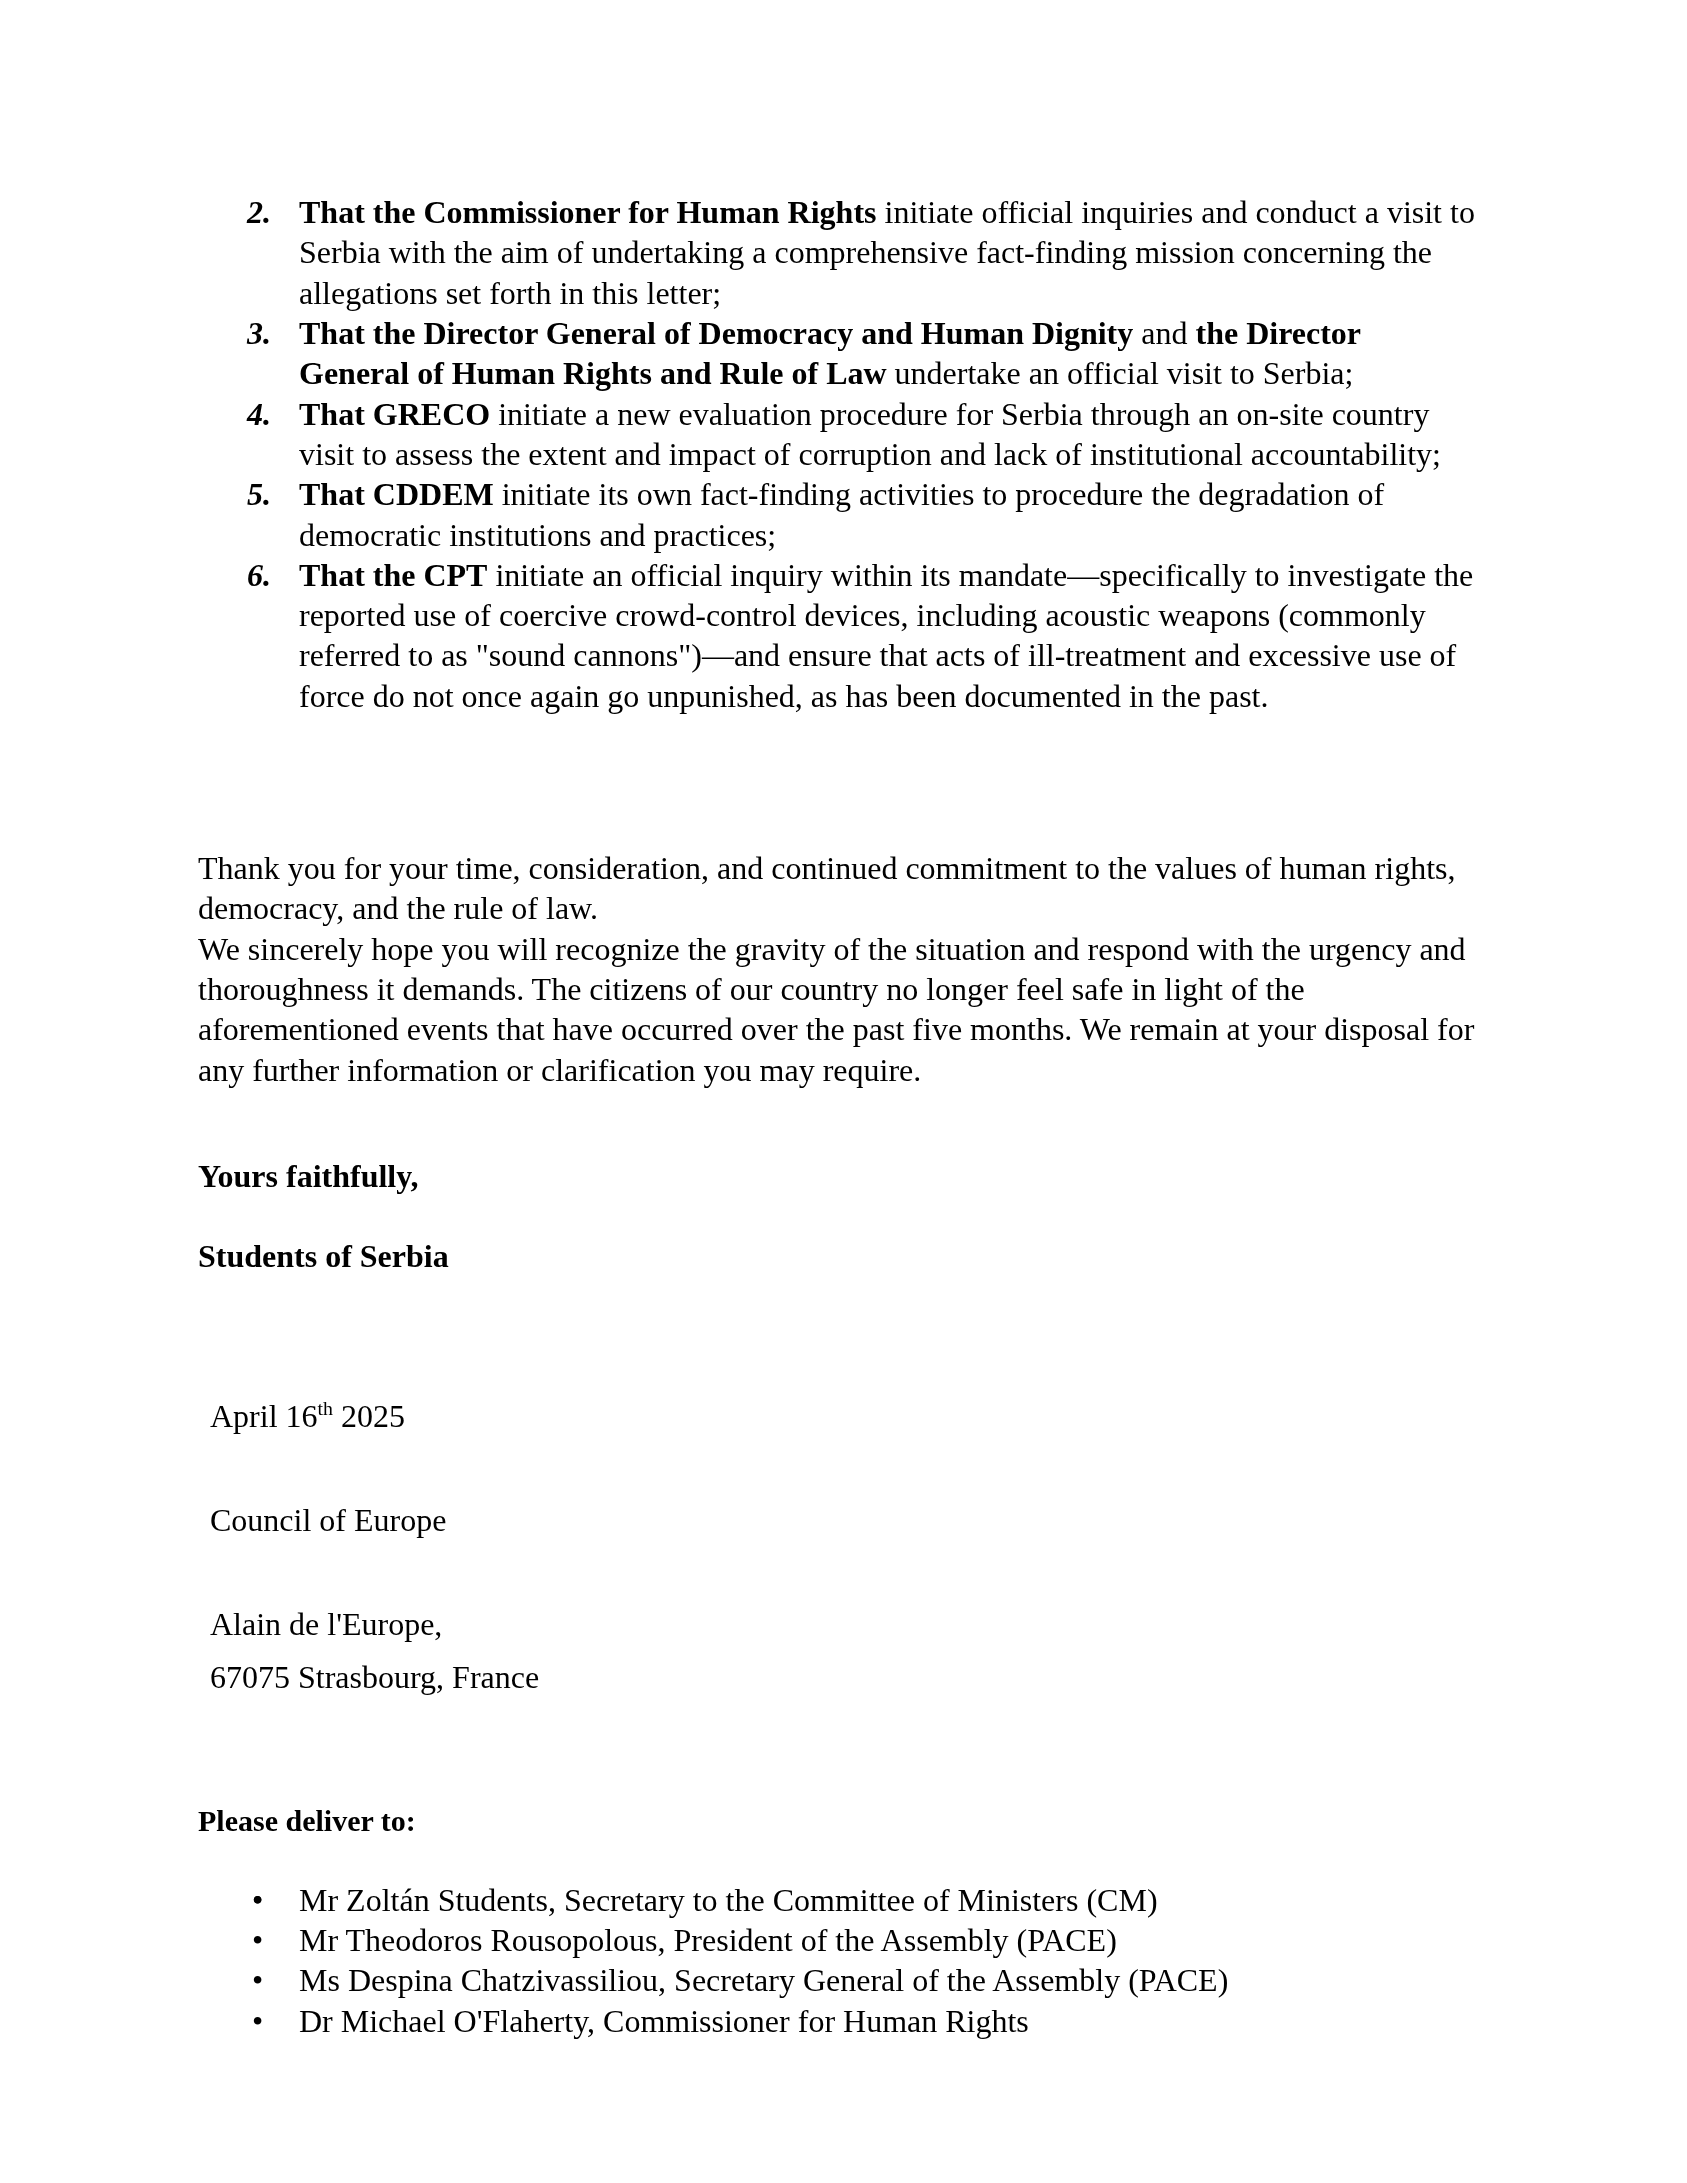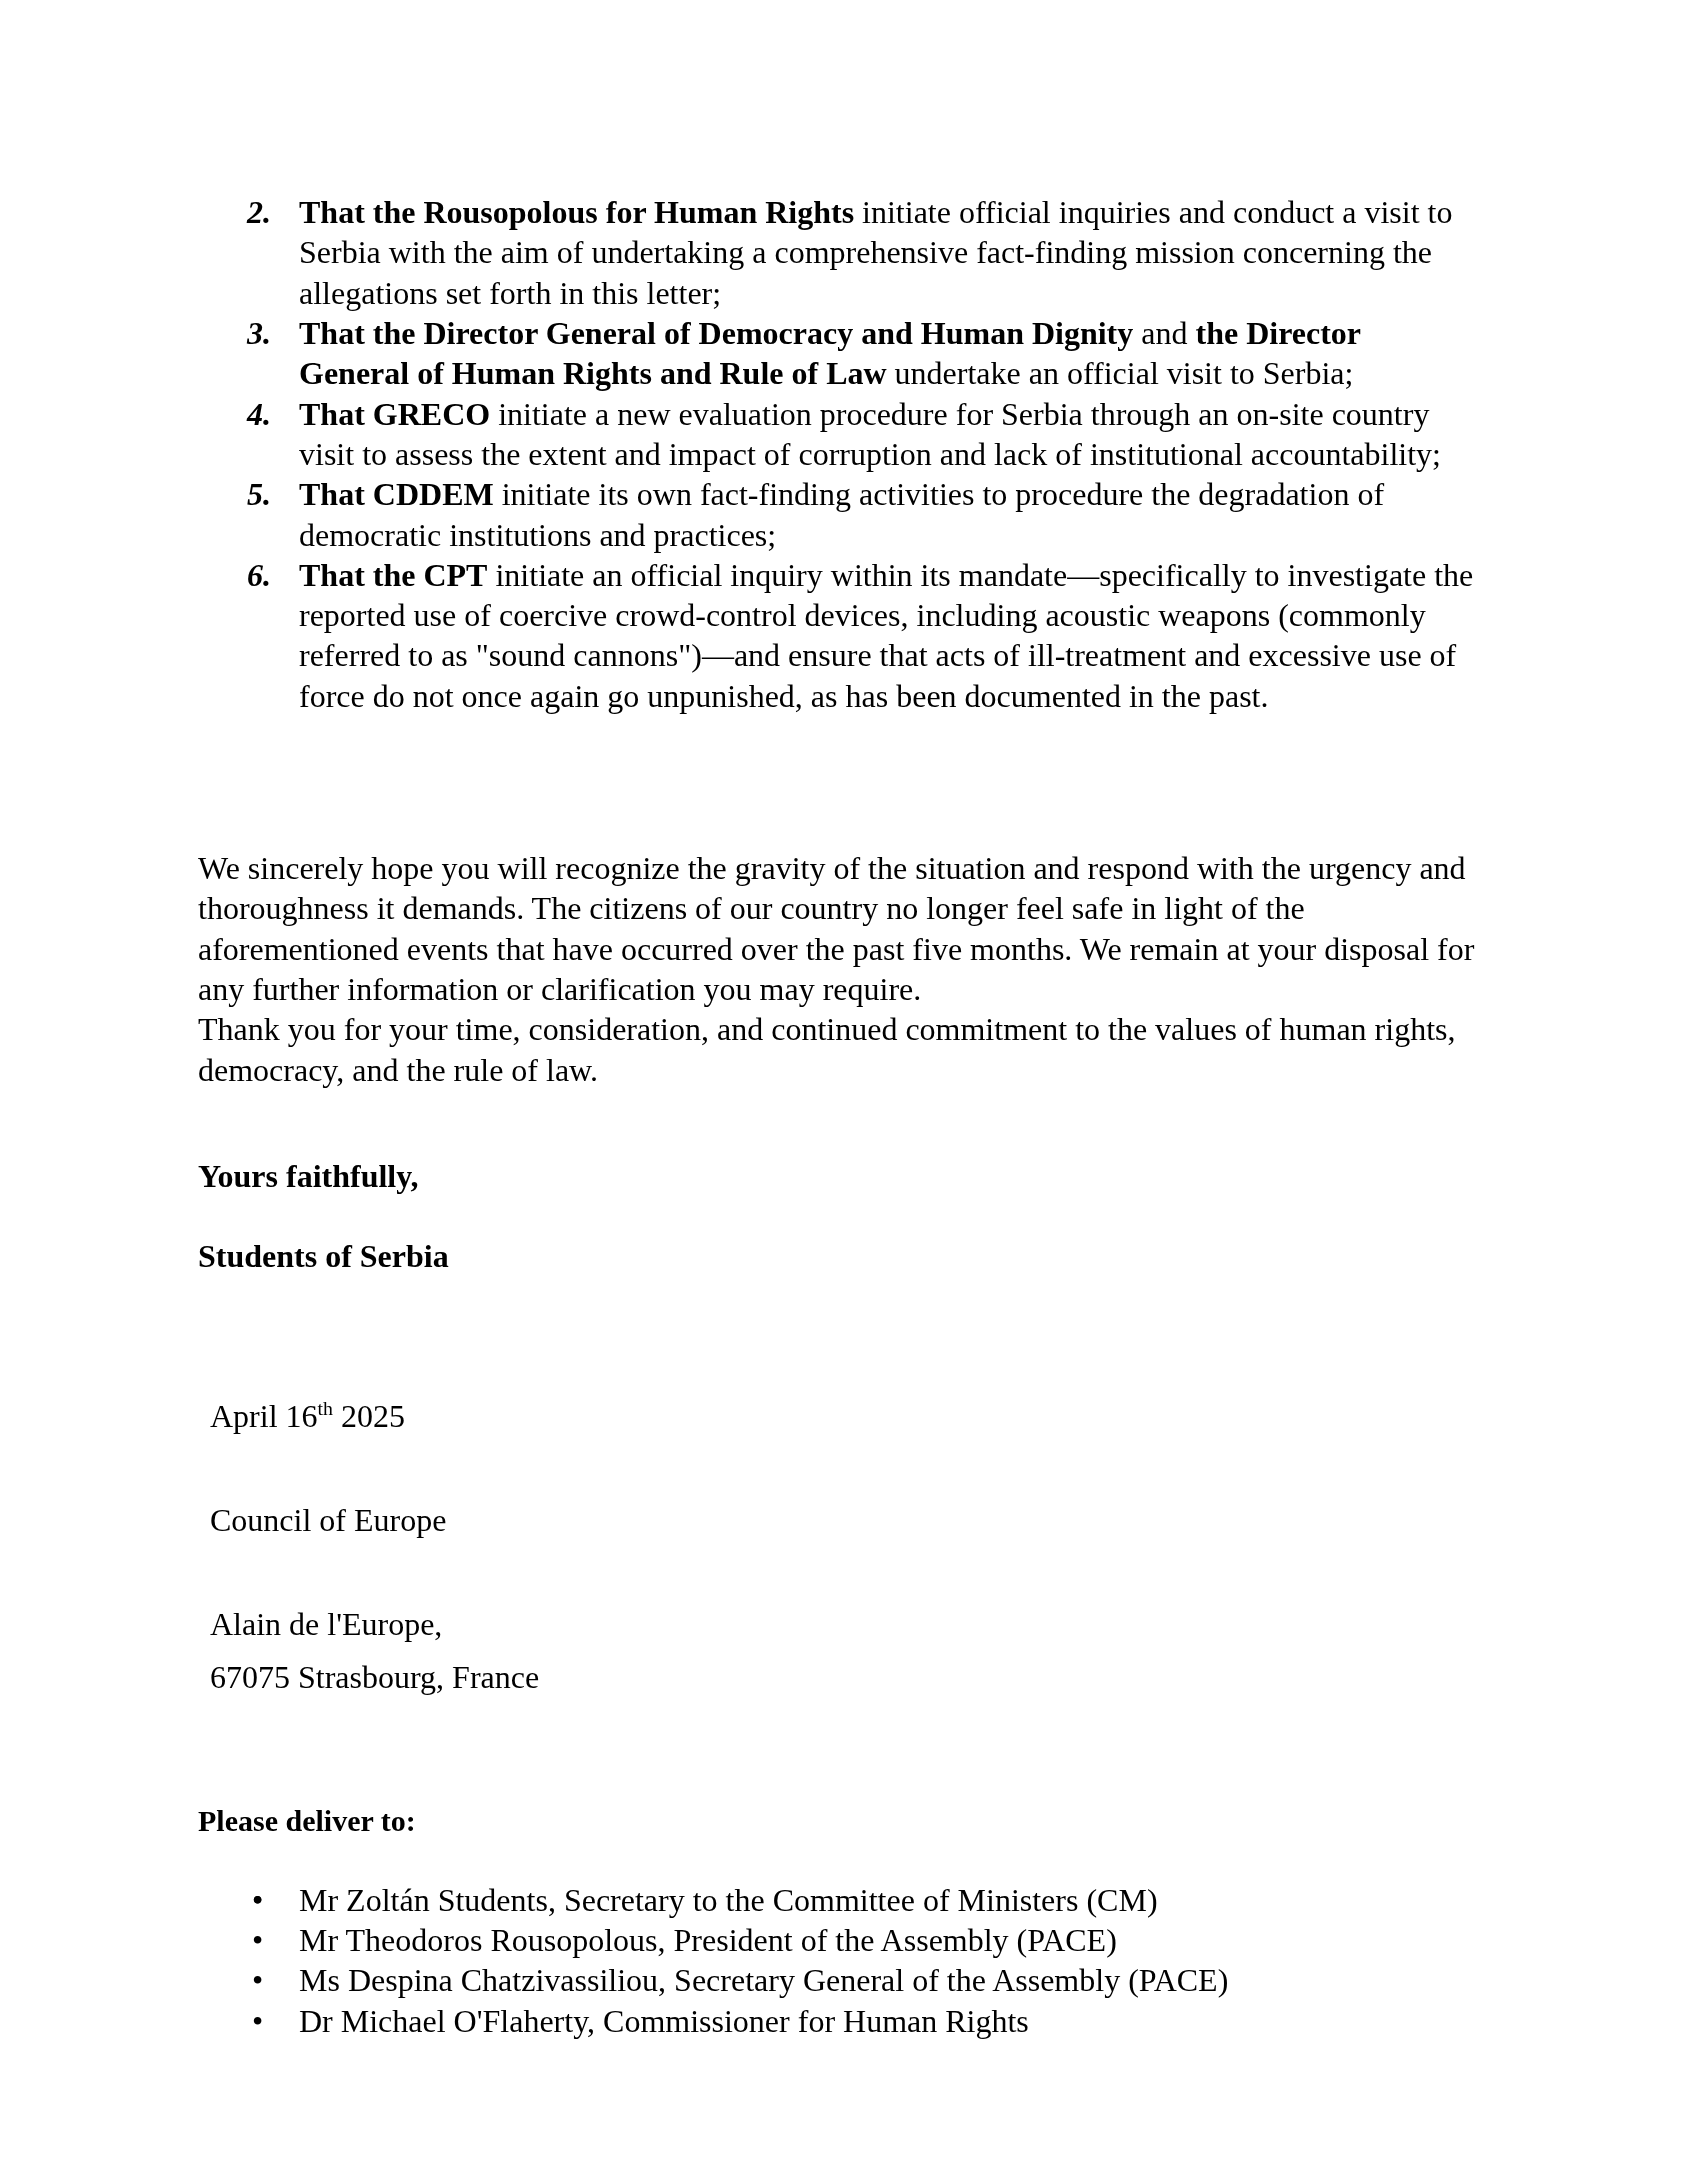--- a/index.html
+++ b/index.html
@@ -115,21 +115,21 @@
 </style>
 </head>
 <body>
 
 <div class="page">
   <div class="content">
 
     <ol class="numbered">
 
       <li>
-        <span class="num">2.</span><span class="b">That the Rousopolous for Human Rights</span><span> initiate official inquiries and conduct a visit to Serbia with the aim of undertaking a comprehensive fact-finding mission concerning the allegations set forth in this letter;</span>
+        <span class="num">2.</span><span class="b">That the Commissioner for Human Rights</span><span> initiate official inquiries and conduct a visit to Serbia with the aim of undertaking a comprehensive fact-finding mission concerning the allegations set forth in this letter;</span>
       </li>
 
       <li>
         <span class="num">3.</span><span class="b">That the Director General of Democracy and Human Dignity</span><span> and </span><span class="b">the Director General of Human Rights and Rule of Law</span><span> undertake an official visit to Serbia;</span>
       </li>
 
       <li>
         <span class="num">4.</span><span class="b">That GRECO</span><span> initiate a new evaluation procedure for Serbia through an on-site country visit to assess the extent and impact of corruption and lack of institutional accountability;</span>
       </li>
 
@@ -138,22 +138,22 @@
       </li>
 
       <li>
         <span class="num">6.</span><span class="b">That the CPT</span><span> initiate an official inquiry within its mandate—specifically to investigate the reported use of coercive crowd-control devices, including acoustic weapons (commonly referred to as "sound cannons")—and ensure that acts of ill-treatment and excessive use of force do not once again go unpunished, as has been documented in the past.</span>
       </li>
 
     </ol>
 
     <div class="gap-after-list"></div>
 
+    <p class="body">Thank you for your time, consideration, and continued commitment to the values of human rights, democracy, and the rule of law.</p>
     <p class="body">We sincerely hope you will recognize the gravity of the situation and respond with the urgency and thoroughness it demands. The citizens of our country no longer feel safe in light of the aforementioned events that have occurred over the past five months. We remain at your disposal for any further information or clarification you may require.</p>
-    <p class="body">Thank you for your time, consideration, and continued commitment to the values of human rights, democracy, and the rule of law.</p>
 
     <div class="gap-before-signoff"></div>
 
     <p class="signoff">Yours faithfully,</p>
     <div class="spacer-line"></div>
     <p class="signoff">Students of Serbia</p>
 
     <div class="gap-after-signoff"></div>
 
     <p class="plainline"><span>April 16</span><sup>th</sup><span> 2025</span></p>

